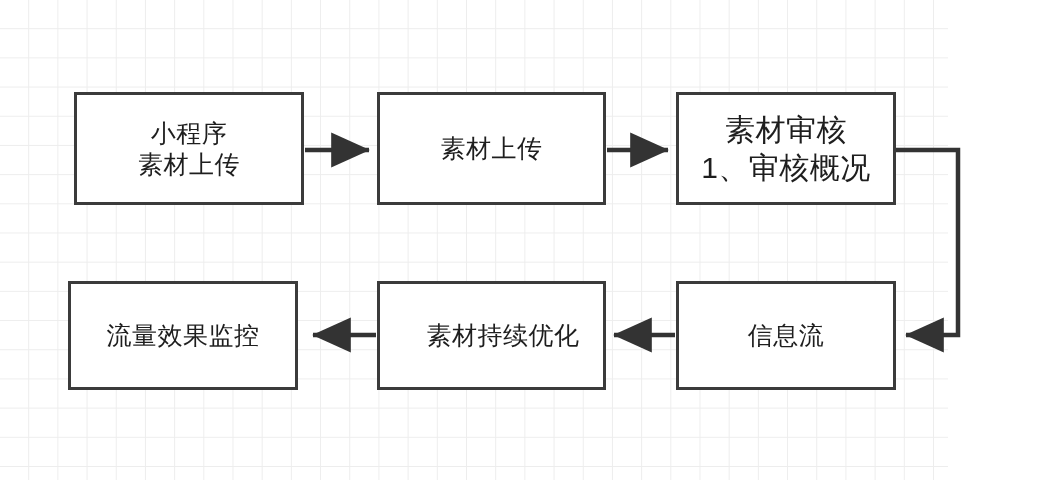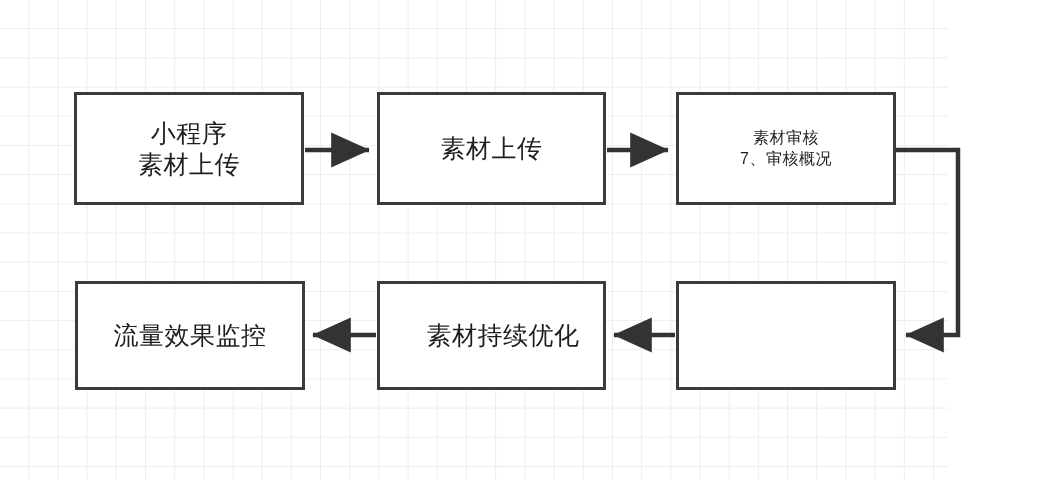--- a/index.html
+++ b/index.html
@@ -51,31 +51,31 @@
     font-size: 25px;
     line-height: 1.22;
     letter-spacing: 0.5px;
     white-space: nowrap;
     z-index: 2;
   }
   .node .line { display: block; }
 
   
   .node.multi {
-    font-size: 16px;
+    font-size: 30px;
     line-height: 1.26;
   }
 
   
   #node-publish   { left: 74px;  top: 92px;  width: 230px; height: 113px; }
   #node-upload    { left: 377px; top: 92px;  width: 229px; height: 113px; }
   #node-review    { left: 676px; top: 92px;  width: 220px; height: 113px; }
   #node-feed      { left: 676px; top: 281px; width: 220px; height: 109px; }
   #node-optimize  { left: 377px; top: 281px; width: 229px; height: 109px; padding-left: 23px; }
-  #node-monitor   { left: 75px;  top: 281px; width: 230px; height: 109px; }
+  #node-monitor   { left: 68px;  top: 281px; width: 230px; height: 109px; }
 </style>
 </head>
 <body>
 
 <div id="canvas">
 
   <svg id="wires" viewBox="0 0 1058 480" xmlns="http://www.w3.org/2000/svg">
     <defs>
       <marker id="arrow-right" markerWidth="9" markerHeight="9" refX="8.4" refY="4.5" orient="auto" markerUnits="strokeWidth">
         <path d="M0,0.6 L8.6,4.5 L0,8.4 z" fill="#333333"></path>
@@ -100,24 +100,25 @@
     <span class="line">小程序</span>
     <span class="line">素材上传</span>
   </div>
 
   <div class="node" id="node-upload">
     <span class="line">素材上传</span>
   </div>
 
   <div class="node multi" id="node-review">
     <span class="line">素材审核</span>
-    <span class="line">7、审核概况</span>
+    <span class="line">1、审核概况</span>
   </div>
 
   <div class="node" id="node-feed">
+    <span class="line">信息流</span>
   </div>
 
   <div class="node" id="node-optimize">
     <span class="line">素材持续优化</span>
   </div>
 
   <div class="node" id="node-monitor">
     <span class="line">流量效果监控</span>
   </div>
 

